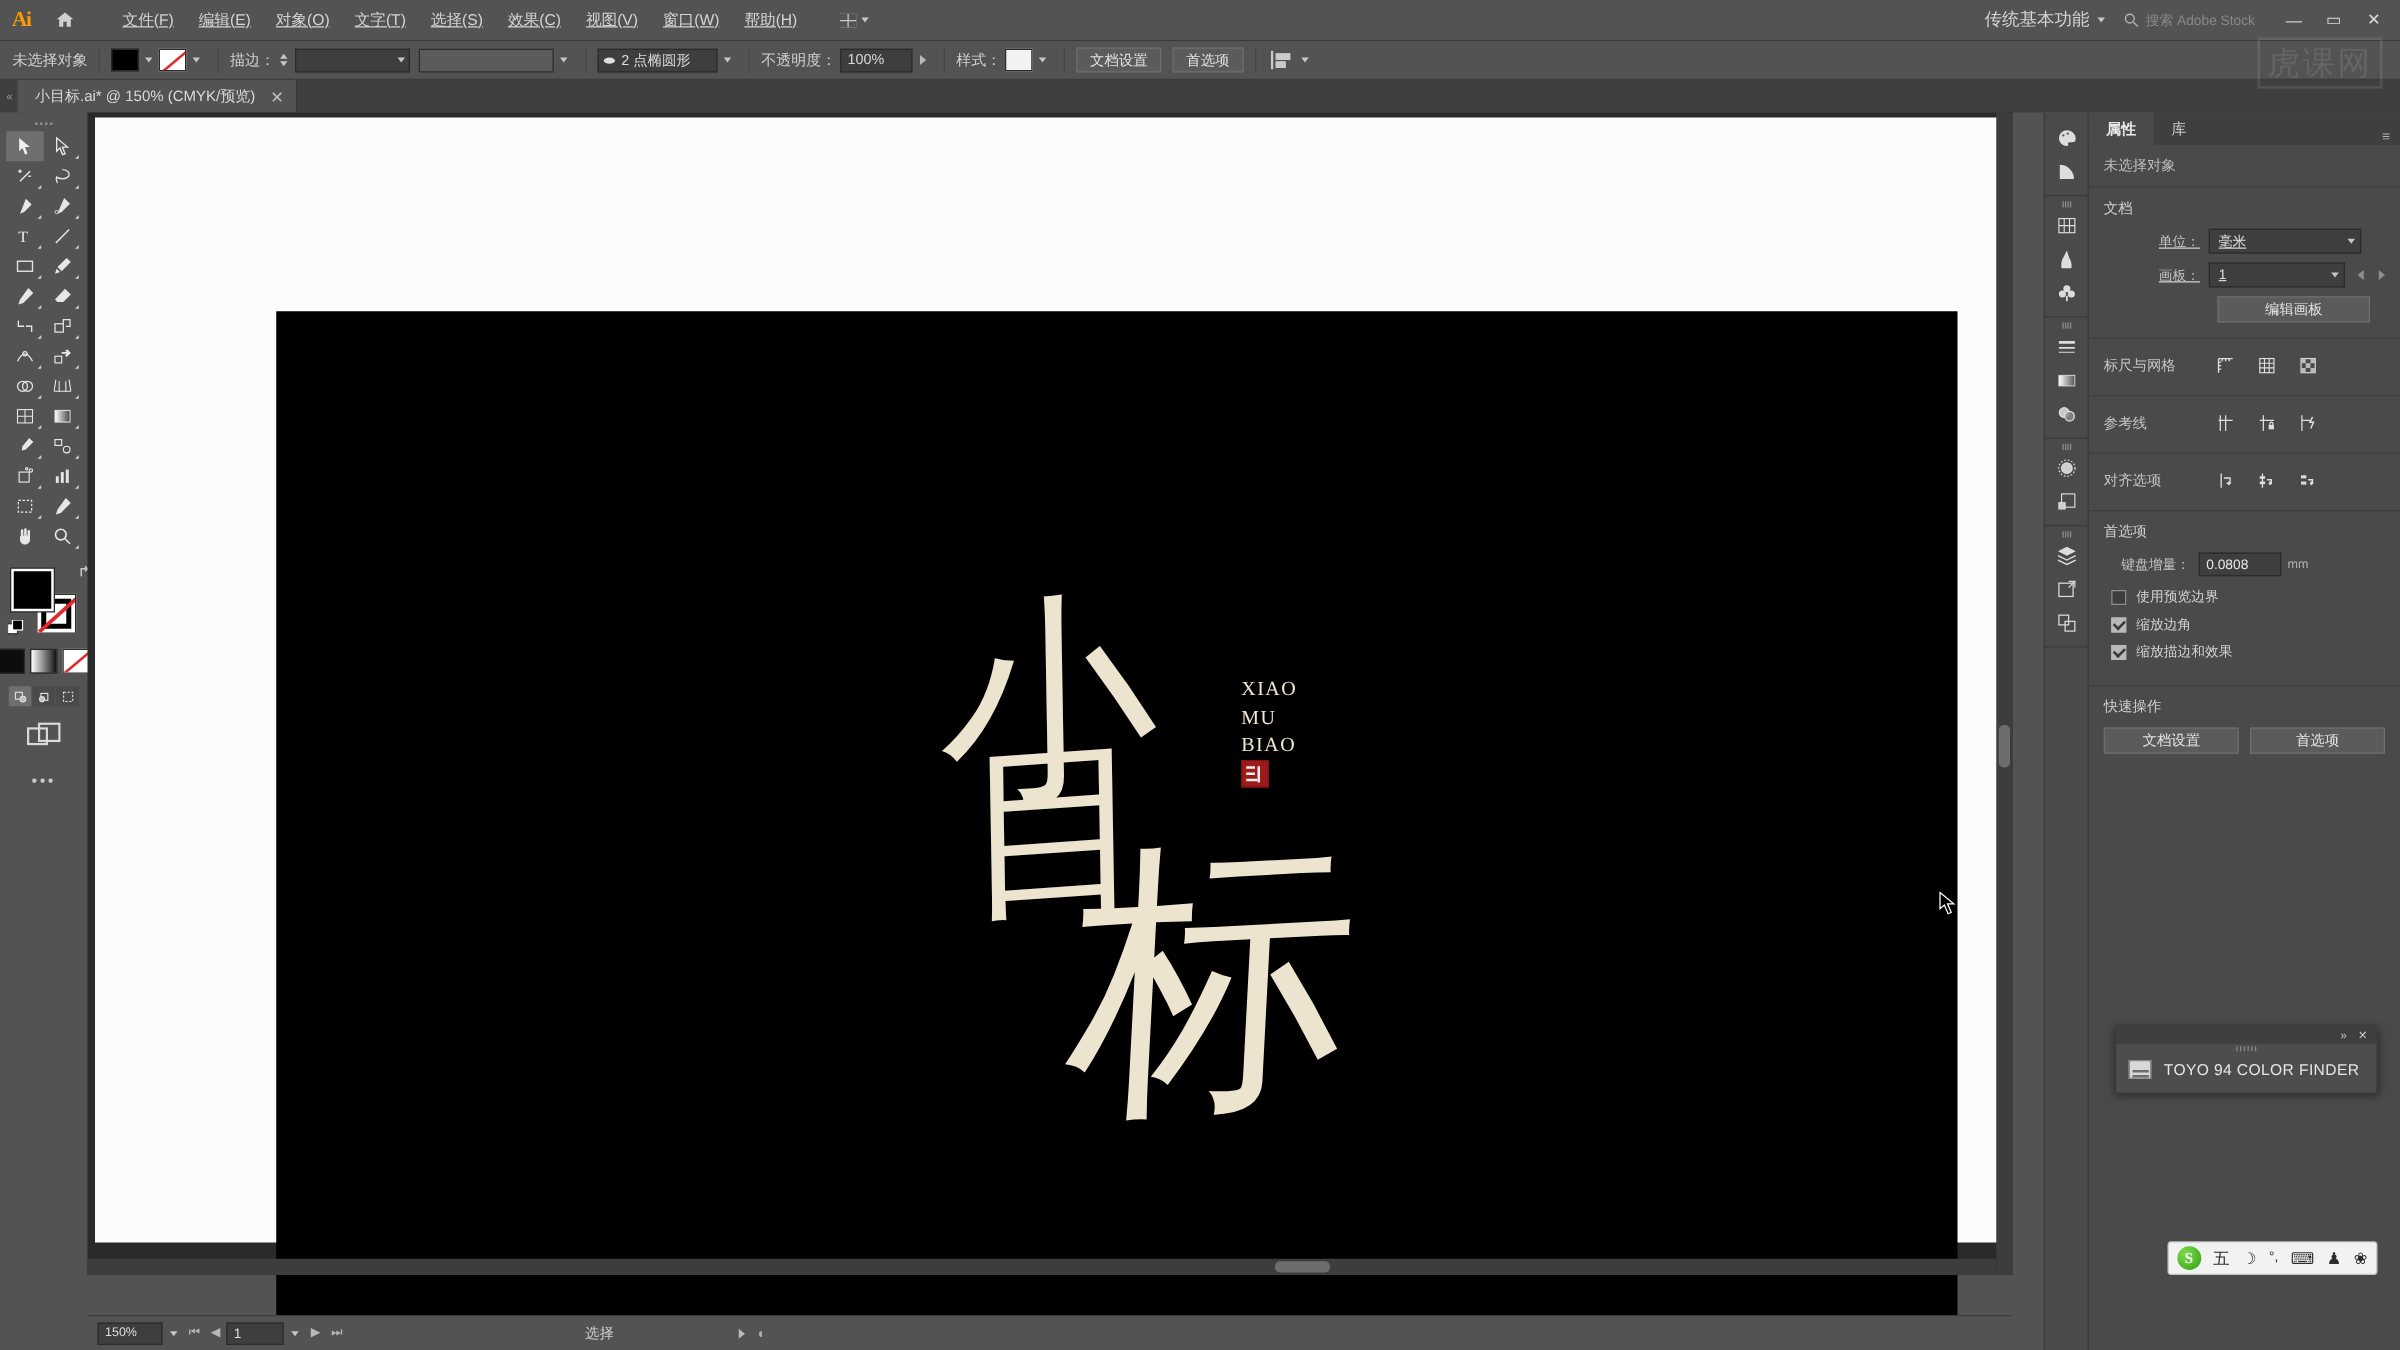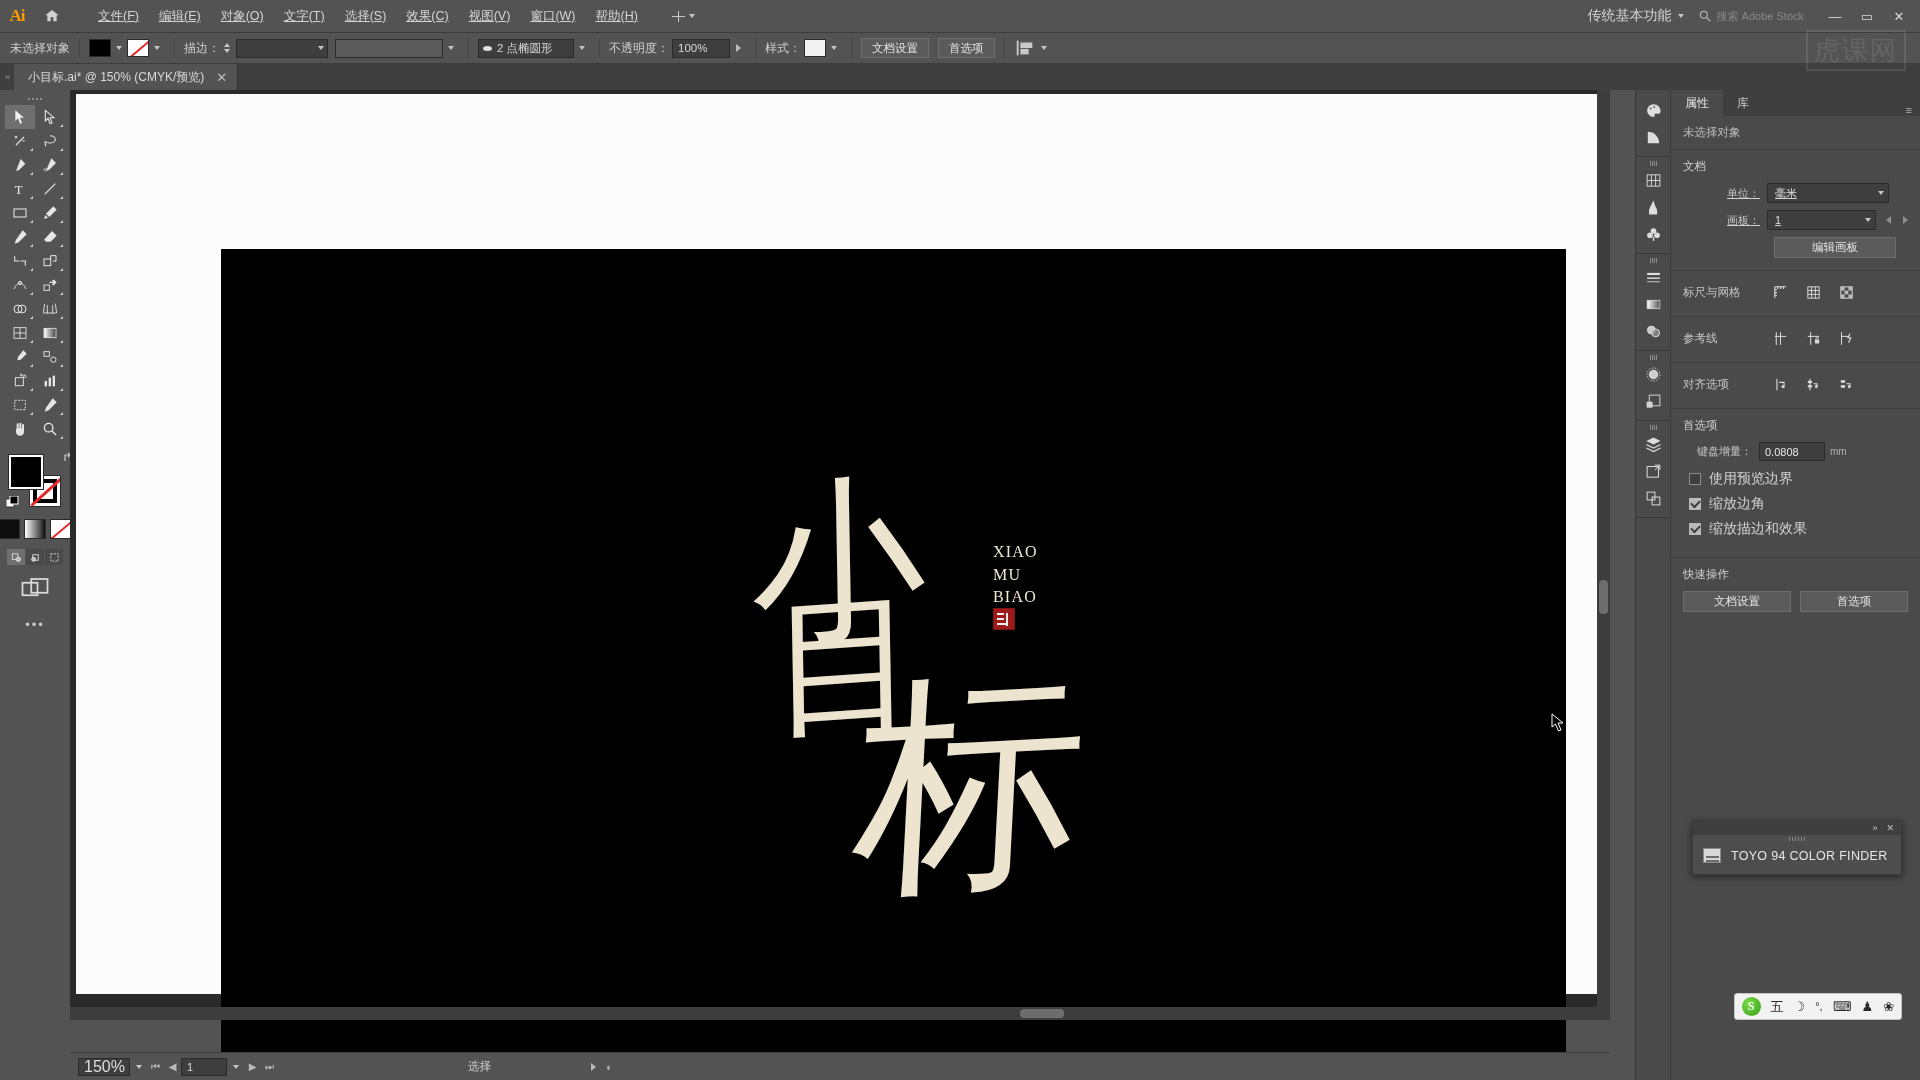--- a/index.html
+++ b/index.html
@@ -199,21 +199,21 @@
     position:absolute;left:0;bottom:0;height:13px;width:1527px;background:#3d3d3d;
   }
   .canvas-hscroll .thumb{position:absolute;top:2px;left:950px;width:44px;height:9px;background:#6d6d6d;border-radius:4px;}
 
   
   .statusbar{
     position:absolute;left:70px;bottom:0;width:1540px;height:28px;background:#535353;
     display:flex;align-items:center;padding-left:8px;gap:0;border-top:1px solid #3c3c3c;
   }
   .zoomfield{
-    width:52px;height:18px;background:#3e3e3e;border:1px solid #2b2b2b;color:#ddd;font-size:16px;
+    width:52px;height:18px;background:#3e3e3e;border:1px solid #2b2b2b;color:#ddd;font-size:10px;
     display:flex;align-items:center;padding-left:5px;
   }
   .sb-btn{width:17px;height:20px;display:flex;align-items:center;justify-content:center;color:#b9b9b9;font-size:10px;}
   .pagefield{
     width:46px;height:18px;background:#3e3e3e;border:1px solid #2b2b2b;color:#ddd;font-size:11px;
     display:flex;align-items:center;padding-left:5px;
   }
   .sb-status{margin-left:190px;font-size:11.5px;color:#d0d0d0;}
   .sb-arrow{margin-left:100px;display:flex;align-items:center;gap:9px;}
 
@@ -234,21 +234,21 @@
   .props{
     position:absolute;right:0;top:90px;width:250px;height:990px;background:#4a4a4a;
     border-left:1px solid #3a3a3a;
   }
   .props-tabs{
     height:26px;background:#3f3f3f;display:flex;align-items:flex-end;
   }
   .ptab{
     height:26px;padding:0 14px;display:flex;align-items:center;font-size:12px;color:#c9c9c9;
   }
-  .ptab.active{background:#4a4a4a;color:#e8e8e8;}
+  .ptab.active{background:#4a4a4a;color:#e8e8e8;font-weight:bold;}
   .ptab-menu{margin-left:auto;padding:0 8px;color:#b5b5b5;font-size:11px;}
   .p-sel{padding:9px 12px;font-size:11.5px;color:#bdbdbd;border-bottom:1px solid #3e3e3e;}
   .p-sec{padding:9px 12px 12px;border-bottom:1px solid #3e3e3e;}
   .p-title{font-size:11.5px;color:#cfcfcf;margin-bottom:9px;}
   .p-row{display:flex;align-items:center;margin-bottom:7px;text-decoration:underline;}
   .p-row .lab{font-size:11px;color:#c4c4c4;width:84px;text-align:right;padding-right:7px;}
   .p-select{
     flex:1;max-width:122px;height:20px;background:#3e3e3e;border:1px solid #2b2b2b;
     display:flex;align-items:center;padding:0 4px 0 7px;font-size:11px;color:#dedede;
   }
@@ -272,21 +272,21 @@
     width:66px;height:19px;background:#3e3e3e;border:1px solid #2b2b2b;color:#e6e6e6;font-size:11px;
     display:flex;align-items:center;padding-left:5px;
   }
   .p-unit{font-size:10px;color:#b0b0b0;margin-left:5px;}
   .p-check{display:flex;align-items:center;margin-bottom:7px;padding-left:6px;}
   .cbox{width:12px;height:12px;border:1px solid #8d8d8d;background:#3e3e3e;margin-right:8px;
     display:flex;align-items:center;justify-content:center;}
   .cbox.on{background:#b9b9b9;border-color:#b9b9b9;}
   .cbox.on:after{content:"";width:7px;height:4px;border-left:2px solid #3a3a3a;border-bottom:2px solid #3a3a3a;
     transform:rotate(-45deg);margin-top:-2px;}
-  .p-check span{font-size:14px;color:#d2d2d2;}
+  .p-check span{font-size:11px;color:#d2d2d2;}
   .p-twobtn{display:flex;gap:9px;}
   .p-twobtn .p-btn{flex:1;}
 
   
   .toyo{
     position:absolute;right:18px;bottom:205px;width:210px;background:#4d4d4d;
     border:1px solid #3a3a3a;box-shadow:0 2px 7px rgba(0,0,0,.5);
   }
   .toyo-bar{height:14px;background:#3f3f3f;display:flex;align-items:center;justify-content:flex-end;
     gap:9px;padding-right:7px;}

